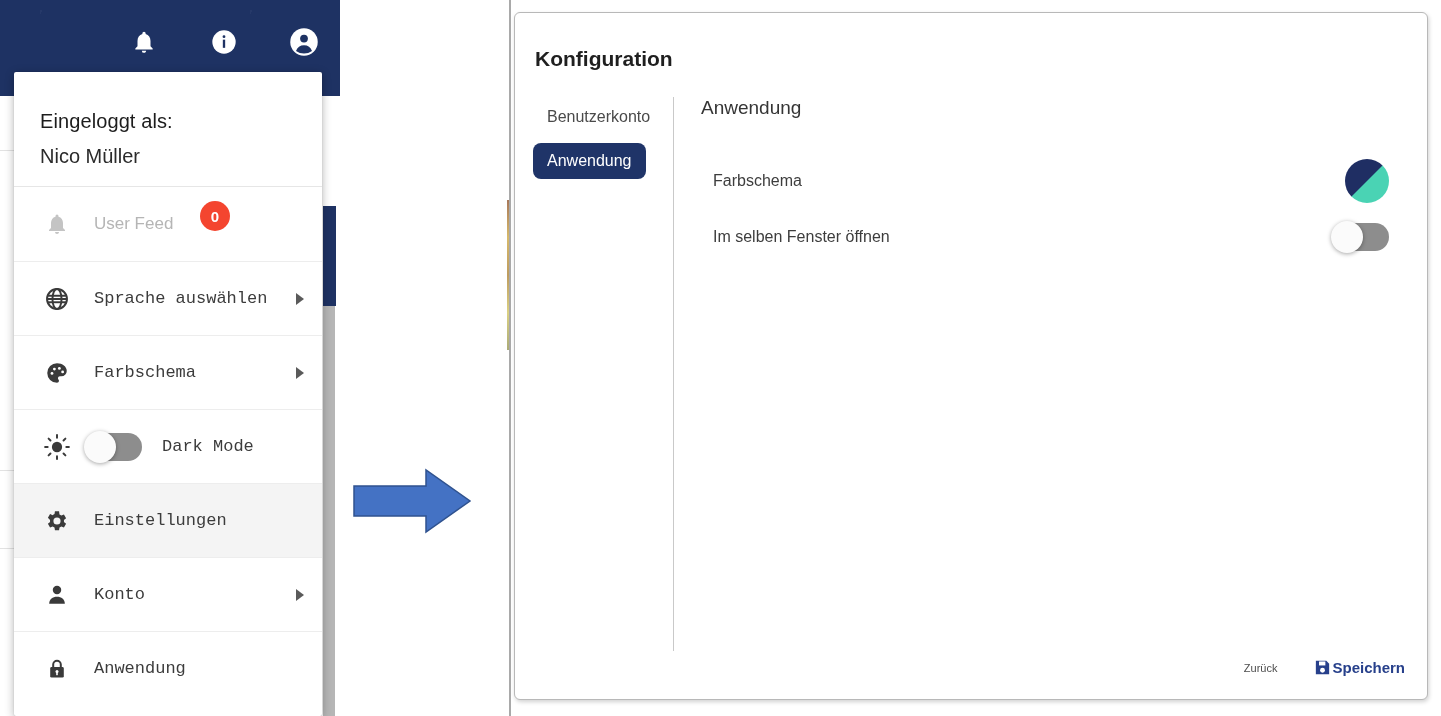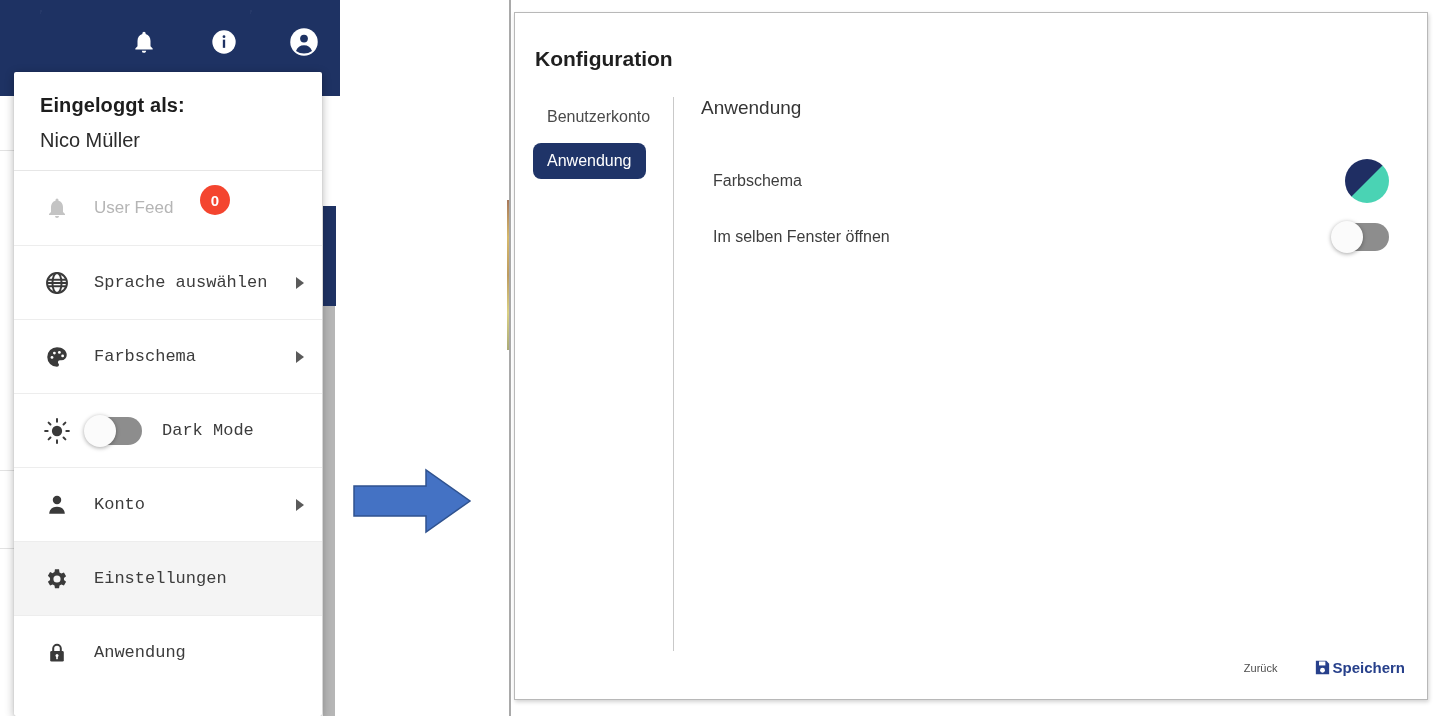--- a/index.html
+++ b/index.html
@@ -34,21 +34,21 @@
 
   
   .user-menu{
     position:absolute;left:14px;top:72px;width:308px;min-height:644px;
     background:#ffffff;
     box-shadow:0 2px 10px rgba(0,0,0,.30), 0 0 1px rgba(0,0,0,.25);
     border-radius:2px;
   }
   .um-header{padding:22px 26px 18px 26px;border-bottom:1px solid #e6e6e6;}
   .um-header .h-strong{
-    font-size:20px;font-weight:bold;color:#1d1d1d;letter-spacing:.1px;margin:0 0 12px 0;
+    font-size:20px;font-weight:normal;color:#1d1d1d;letter-spacing:.1px;margin:16px 0 12px 0;
   }
   .um-header .h-name{font-size:20px;color:#2b2b2b;margin:0;font-weight:400;}
 
   .um-item{
     display:flex;align-items:center;height:74px;padding:0 18px 0 26px;box-sizing:border-box;
     position:relative;
   }
   .um-item + .um-item{border-top:1px solid #ededed;font-family:Liberation Mono, monospace;}
   .um-item.active{background:#f4f4f4;}
   .um-ico{width:34px;min-width:34px;display:flex;align-items:center;justify-content:center;color:#3a3a3a;}
@@ -78,21 +78,21 @@
   .lp-scroll .track{position:absolute;left:0;top:0;width:14px;height:620px;background:#ffffff;}
   .lp-scroll .thumb-navy{position:absolute;left:1px;top:110px;width:13px;height:100px;background:#1e3263;}
   .lp-scroll .thumb-gray{position:absolute;left:1px;top:210px;width:12px;height:410px;background:#b6b6b6;}
 
   
   #arrow{position:absolute;left:352px;top:468px;width:120px;height:66px;}
 
   
   #dialog{
     position:absolute;left:514px;top:12px;width:914px;height:688px;
-    background:#ffffff;border:1px solid #b8b8b8;border-radius:0;
+    background:#ffffff;border:1px solid #b8b8b8;border-radius:6px;
     box-shadow:1px 2px 4px rgba(0,0,0,.18);
     box-sizing:border-box;
   }
   .dlg-title{
     position:absolute;left:20px;top:34px;font-size:21px;font-weight:bold;color:#1f1f1f;
   }
   .dlg-nav{position:absolute;left:18px;top:86px;width:140px;}
   .nav-item{
     display:block;font-size:16px;color:#4a4a4a;padding:9px 14px;border-radius:8px;
     text-align:left;box-sizing:border-box;margin-bottom:8px;white-space:nowrap;
@@ -223,38 +223,38 @@
               <line x1="17.6" y1="6.4" x2="19.2" y2="4.8"></line>
             </g>
           </svg>
       </span>
       <span class="toggle">
           <span class="knob"></span>
         </span>
       <span class="um-label">Dark Mode</span>
     </div>
 
+    <div class="um-item active">
+      <span class="um-ico">
+        <svg width="26" height="26" viewBox="0 0 24 24" fill="currentColor">
+            <path d="M19.4 13a7.6 7.6 0 0 0 0-2l2-1.6-2-3.4-2.4 1a7.5 7.5 0 0 0-1.7-1L14.9 3h-3.8l-.4 2.6c-.6.2-1.2.6-1.7 1l-2.4-1-2 3.4L6.6 11a7.6 7.6 0 0 0 0 2l-2 1.6 2 3.4 2.4-1c.5.4 1.1.8 1.7 1l.4 2.6h3.8l.4-2.6c.6-.2 1.2-.6 1.7-1l2.4 1 2-3.4-2-1.6zM13 15.3a3.3 3.3 0 1 1 0-6.6 3.3 3.3 0 0 1 0 6.6z" transform="translate(-1,0)"></path>
+          </svg>
+      </span>
+      <span class="um-label">Einstellungen</span>
+    </div>
+
     <div class="um-item">
       <span class="um-ico">
         <svg width="26" height="26" viewBox="0 0 24 24" fill="currentColor">
             <circle cx="12" cy="7.4" r="3.9"></circle>
             <path d="M4.8 20c0-3.8 3.2-6.3 7.2-6.3s7.2 2.5 7.2 6.3z"></path>
           </svg>
       </span>
       <span class="um-label">Konto</span>
       <span class="caret"></span>
-    </div>
-
-    <div class="um-item active">
-      <span class="um-ico">
-        <svg width="26" height="26" viewBox="0 0 24 24" fill="currentColor">
-            <path d="M19.4 13a7.6 7.6 0 0 0 0-2l2-1.6-2-3.4-2.4 1a7.5 7.5 0 0 0-1.7-1L14.9 3h-3.8l-.4 2.6c-.6.2-1.2.6-1.7 1l-2.4-1-2 3.4L6.6 11a7.6 7.6 0 0 0 0 2l-2 1.6 2 3.4 2.4-1c.5.4 1.1.8 1.7 1l.4 2.6h3.8l.4-2.6c.6-.2 1.2-.6 1.7-1l2.4 1 2-3.4-2-1.6zM13 15.3a3.3 3.3 0 1 1 0-6.6 3.3 3.3 0 0 1 0 6.6z" transform="translate(-1,0)"></path>
-          </svg>
-      </span>
-      <span class="um-label">Einstellungen</span>
     </div>
 
     <div class="um-item">
       <span class="um-ico">
         <svg width="24" height="24" viewBox="0 0 24 24" fill="currentColor">
             <path d="M7.2 10V7.6a4.8 4.8 0 0 1 9.6 0V10h-2V7.6a2.8 2.8 0 0 0-5.6 0V10z"></path>
             <rect x="5.2" y="10" width="13.6" height="10.6" rx="1.4"></rect>
             <circle cx="12" cy="14.6" r="1.5" fill="#fff"></circle>
             <rect x="11.2" y="15" width="1.6" height="3.2" fill="#fff"></rect>
           </svg>

